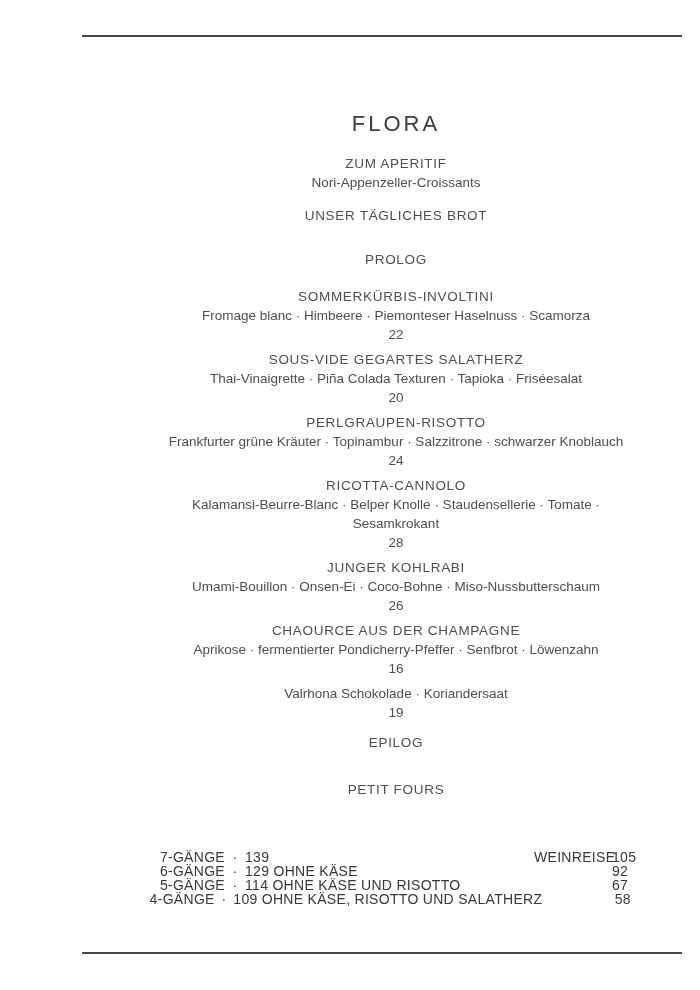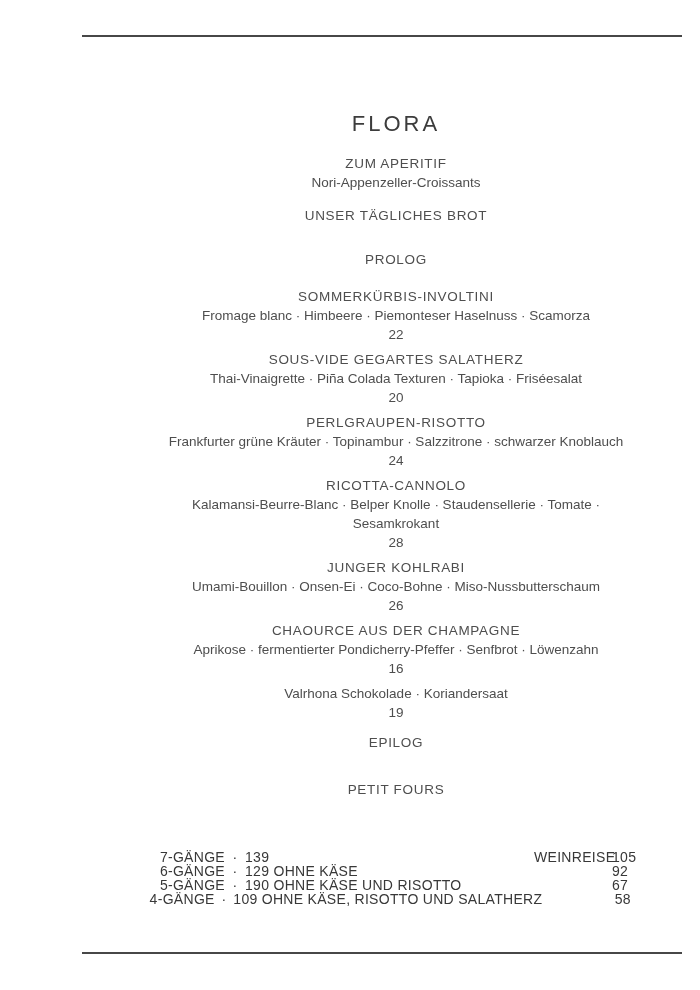--- a/index.html
+++ b/index.html
@@ -140,21 +140,21 @@
     <div class="p-label">6-GÄNGE</div>
     <div class="p-sep">·</div>
     <div class="p-desc">129 OHNE KÄSE</div>
     <div class="p-wine"></div>
     <div class="p-price">92</div>
   </div>
 
   <div class="prow">
     <div class="p-label">5-GÄNGE</div>
     <div class="p-sep">·</div>
-    <div class="p-desc">190 OHNE KÄSE UND RISOTTO</div>
+    <div class="p-desc">114 OHNE KÄSE UND RISOTTO</div>
     <div class="p-wine"></div>
     <div class="p-price">67</div>
   </div>
 
   <div class="prow">
     <div class="p-label">4-GÄNGE</div>
     <div class="p-sep">·</div>
     <div class="p-desc">109 OHNE KÄSE, RISOTTO UND SALATHERZ</div>
     <div class="p-wine"></div>
     <div class="p-price">58</div>

